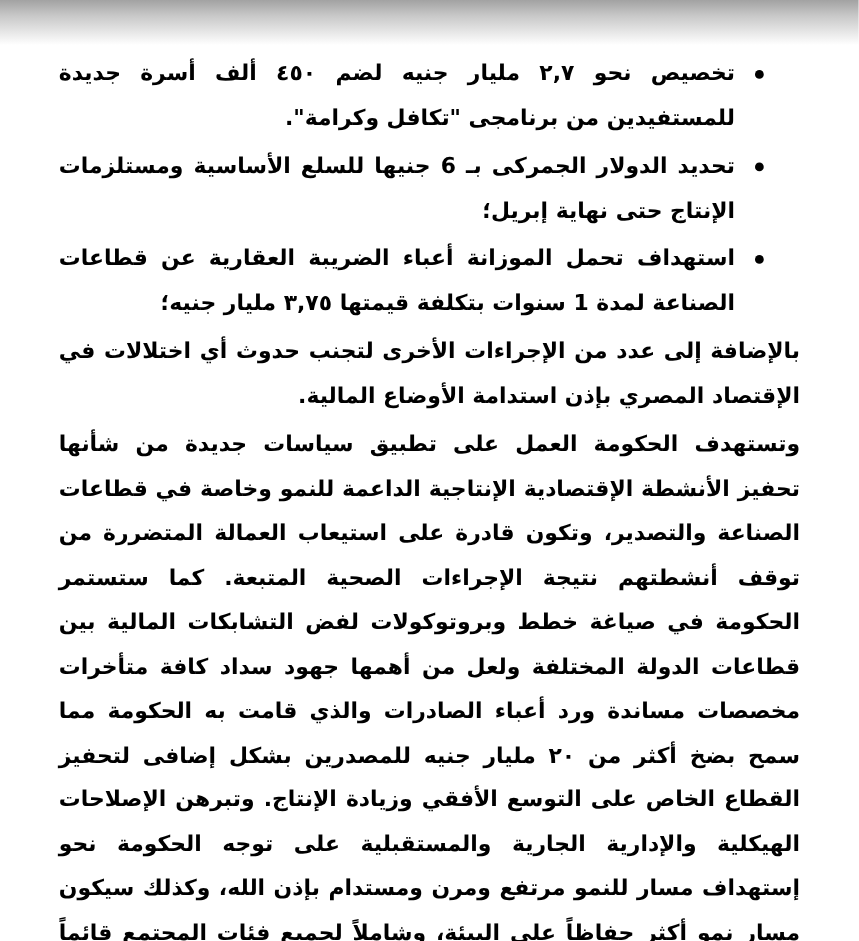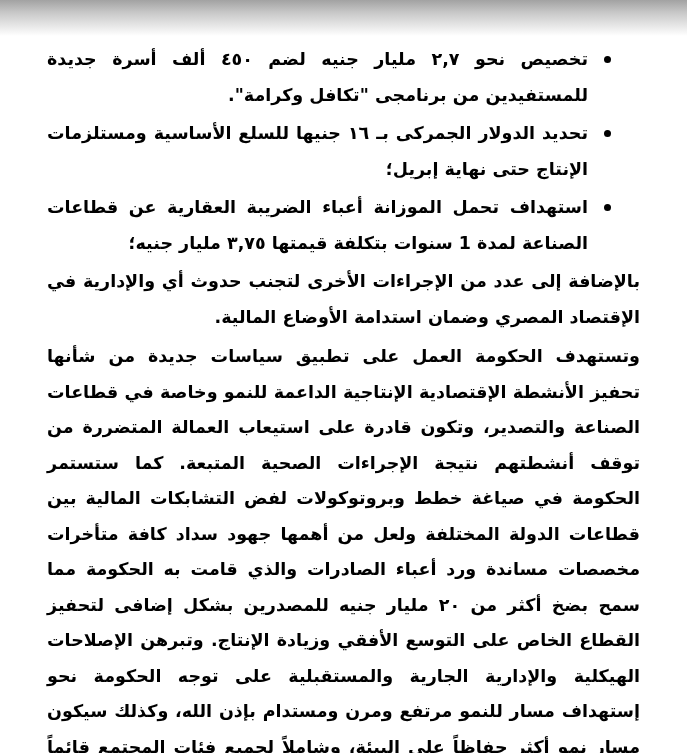--- a/index.html
+++ b/index.html
@@ -58,28 +58,28 @@
 
     <div class="bullet-list">
 
       <div class="bullet-item">
         <span class="bullet-dot"></span>
         <span class="bullet-text">تخصيص نحو ٢,٧ مليار جنيه لضم ٤٥٠ ألف أسرة جديدة للمستفيدين من برنامجى "تكافل وكرامة".</span>
       </div>
 
       <div class="bullet-item">
         <span class="bullet-dot"></span>
-        <span class="bullet-text">تحديد الدولار الجمركى بـ ١٦ جنيها للسلع الأساسية ومستلزمات الإنتاج حتى نهاية إبريل؛</span>
+        <span class="bullet-text">تحديد الدولار الجمركى بـ 6 جنيها للسلع الأساسية ومستلزمات الإنتاج حتى نهاية إبريل؛</span>
       </div>
 
       <div class="bullet-item">
         <span class="bullet-dot"></span>
         <span class="bullet-text">استهداف تحمل الموزانة أعباء الضريبة العقارية عن قطاعات الصناعة لمدة 1 سنوات بتكلفة قيمتها ٣,٧٥ مليار جنيه؛</span>
       </div>
 
     </div>
 
-    <p class="para">بالإضافة إلى عدد من الإجراءات الأخرى لتجنب حدوث أي والإدارية في الإقتصاد المصري وضمان استدامة الأوضاع المالية.</p>
+    <p class="para">بالإضافة إلى عدد من الإجراءات الأخرى لتجنب حدوث أي اختلالات في الإقتصاد المصري بإذن استدامة الأوضاع المالية.</p>
 
     <p class="para">وتستهدف الحكومة العمل على تطبيق سياسات جديدة من شأنها تحفيز الأنشطة الإقتصادية الإنتاجية الداعمة للنمو وخاصة في قطاعات الصناعة والتصدير، وتكون قادرة على استيعاب العمالة المتضررة من توقف أنشطتهم نتيجة الإجراءات الصحية المتبعة. كما ستستمر الحكومة في صياغة خطط وبروتوكولات لفض التشابكات المالية بين قطاعات الدولة المختلفة ولعل من أهمها جهود سداد كافة متأخرات مخصصات مساندة ورد أعباء الصادرات والذي قامت به الحكومة مما سمح بضخ أكثر من ٢٠ مليار جنيه للمصدرين بشكل إضافى لتحفيز القطاع الخاص على التوسع الأفقي وزيادة الإنتاج. وتبرهن الإصلاحات الهيكلية والإدارية الجارية والمستقبلية على توجه الحكومة نحو إستهداف مسار للنمو مرتفع ومرن ومستدام بإذن الله، وكذلك سيكون مسار نمو أكثر حفاظاً على البيئة، وشاملاً لجميع فئات المجتمع قائماً ومدفوعاً بالأساس بالقطاع الخاص وأنشطته المتنوعة. وفيما يلي توضيح لجهود وخطط الحكومة المصرية لتعزيز تنافسية الإقتصاد المصرى ودعم النمو الإقتصادى والتحول إلى الإقتصاد الأخضر.</p>
 
   </div>
 </div>
 
 </body></html>

